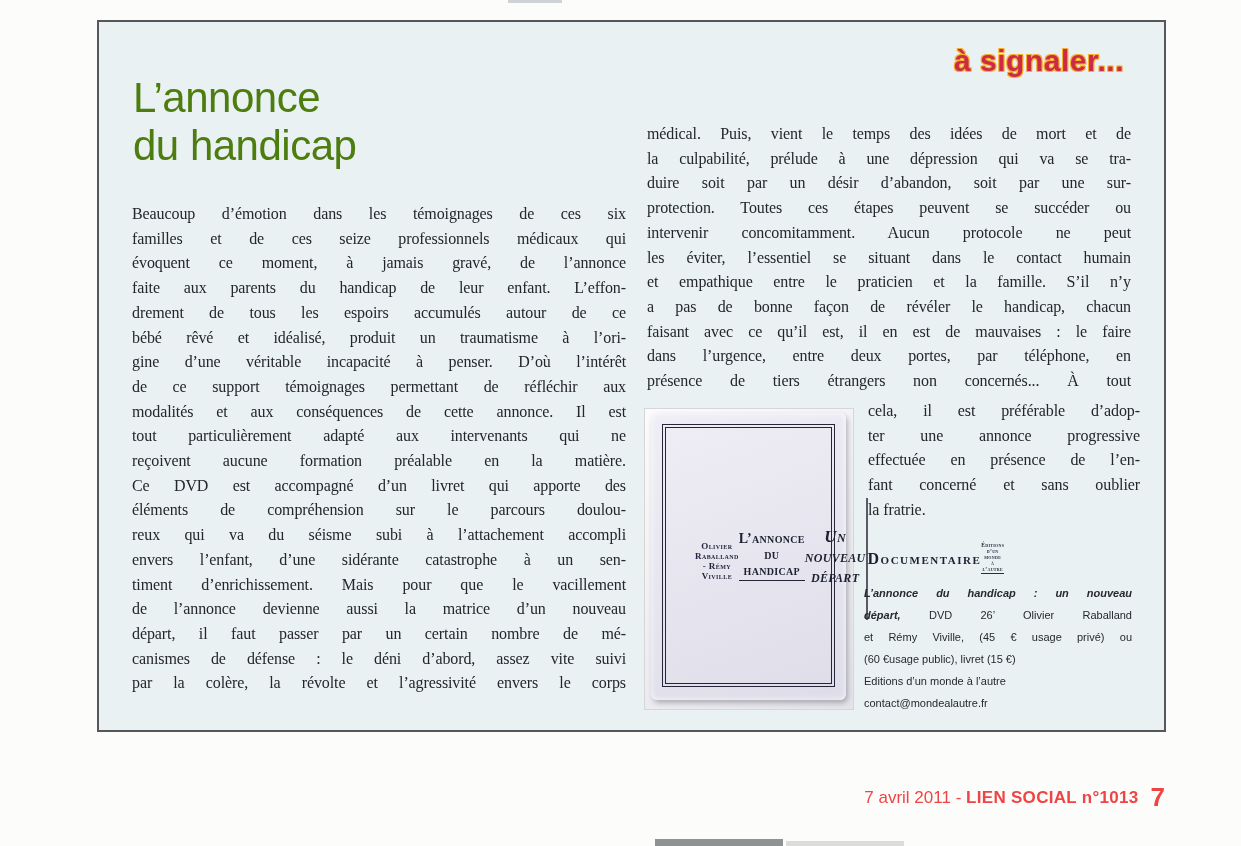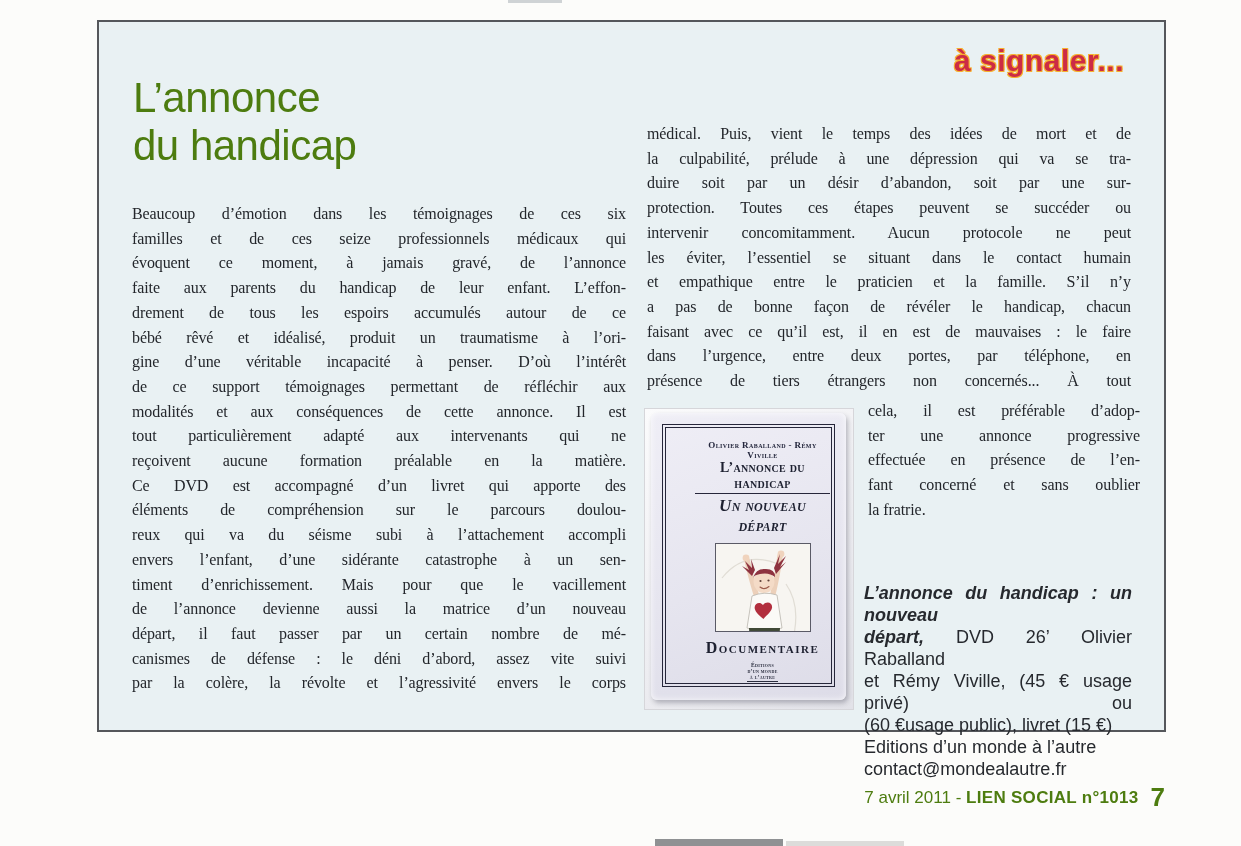--- a/index.html
+++ b/index.html
@@ -62,21 +62,21 @@
   }
   .frame {
     position:absolute; left:11px; right:11px; top:11px; bottom:13px;
     border:1.5px solid #26263a;
   }
   .frame::before {
     content:""; position:absolute; left:2px; right:2px; top:2px; bottom:2px;
     border:0.5px solid #26263a;
   }
   .frame-inner {
-    position:absolute; inset:4px; display:flex; flex-direction:column; align-items:center;
+    position:absolute; inset:4px; display:flex; flex-direction:row; align-items:center;
     font-family:"Liberation Serif", serif; color:#1d2030; text-align:center;padding-left:28px;
   }
   .dvd-authors {
     margin-top:11px; font-size:9px; font-weight:bold; font-variant:small-caps;
     letter-spacing:0.4px; color:#23263c;
   }
   .dvd-title {
     font-size:14px; font-weight:bold; font-variant:small-caps;
     letter-spacing:0.3px; border-bottom:1px solid #26263a; padding-bottom:1px;
   }
@@ -93,29 +93,29 @@
   }
   .dvd-pub {
     margin-top:5px; font-size:5.5px; line-height:6px; font-weight:bold; font-variant:small-caps;
     letter-spacing:0.3px; color:#2a2d3e; border-bottom:1px solid #2a2d3e; padding-bottom:1px;
   }
 
   
   .caption {
     position:absolute; left:765px; top:560px; width:268px;
     font-family:"Liberation Sans", sans-serif;
-    font-size:18px; line-height:22px; color:#26292e;
+    font-size:11px; line-height:22px; color:#26292e;
   }
   .seg-bi { font-weight:bold; font-style:italic; }
 
   
   .footer {
     position:absolute; top:782px; right:76px;
     font-family:"Liberation Sans", sans-serif;
-    font-size:17px; color:#4d7c0f; white-space:pre;margin-left:48px;
+    font-size:17px; color:#ef4444; white-space:pre;margin-left:48px;
   }
   .f-mag { font-weight:bold; letter-spacing:0.3px; }
   .f-page { font-weight:bold; font-size:26px; margin-left:12px; vertical-align:-3px; }
 </style>
 </head>
 <body>
 
 <div class="artifact art-top"></div>
 <div class="artifact art-bottom-dark"></div>
 <div class="artifact art-bottom-light"></div>

